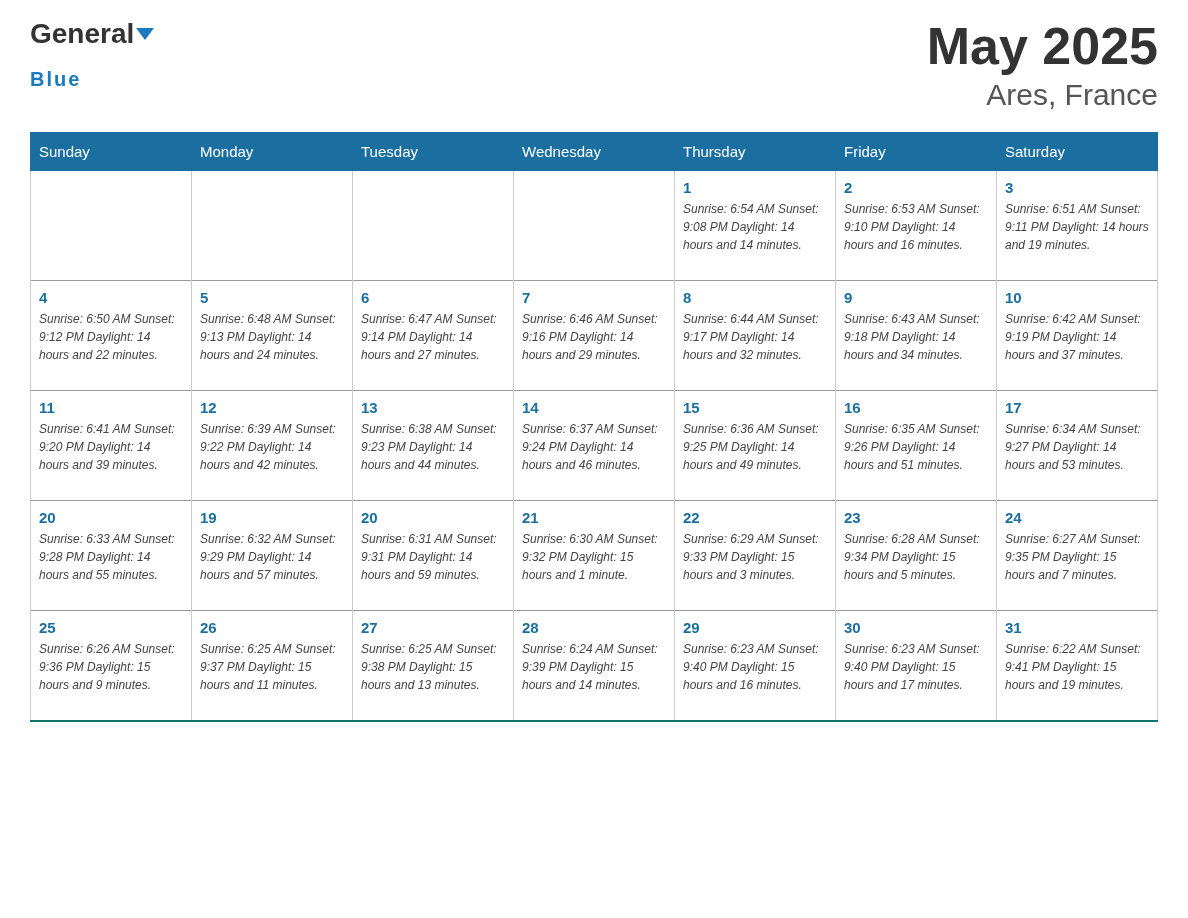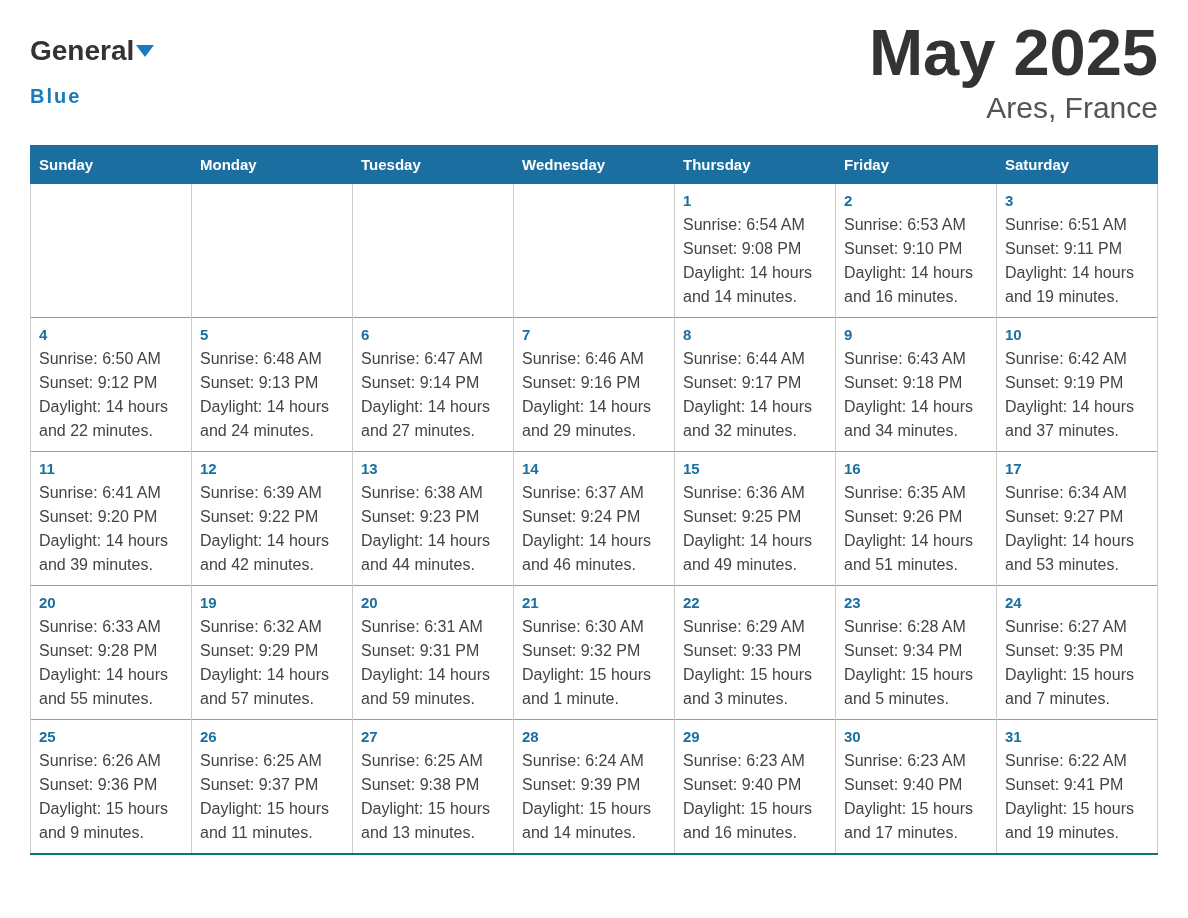--- a/index.html
+++ b/index.html
@@ -7,21 +7,21 @@
       font-family: Arial, sans-serif;
       background: #fff;
       color: #333;
       width: 1188px;
       min-height: 918px;
       padding: 20px 30px;
     }
     .header {
       display: flex;
       justify-content: space-between;
-      align-items: center;
+      align-items: flex-start;
       margin-bottom: 20px;
     }
     .logo {
       display: flex;
       flex-direction: column;
       align-items: flex-start;
     }
     .logo-text {
       font-size: 28px;
       font-weight: bold;
@@ -35,42 +35,42 @@
       color: #1a7abf;
       font-size: 20px;
       font-weight: bold;
       letter-spacing: 2px;
       margin-top: 20px;
     }
     .title-area {
       text-align: right;
     }
     .month-title {
-      font-size: 65px;
+      font-size: 52px;
       font-weight: bold;
       color: #333;
       line-height: 1;
     }
     .location {
       font-size: 30px;
       color: #555;
       margin-top: 6px;
     }
     table {
       width: 100%;
       border-collapse: collapse;
       table-layout: fixed;
     }
     thead tr {
       background-color: #1a6fa0;
     }
     thead th {
       color: #fff;
       font-size: 15px;
-      font-weight: bold;
+      font-weight: normal;
       padding: 10px 8px;
       text-align: left;
       border: 1px solid #1a6fa0;
     }
     tbody tr {
       border-bottom: 1px solid #999;
     }
     tbody td {
       vertical-align: top;
       padding: 8px 8px;
@@ -81,23 +81,24 @@
       height: 110px;
     }
     .day-number {
       font-size: 15px;
       font-weight: bold;
       color: #1a6fa0;
       display: block;
       margin-bottom: 4px;
     }
     .day-info {
-      font-size: 16px;
+      font-size: 12px;
       color: #444;
       line-height: 1.5;
+      font-style: italic;
     }
     tbody tr:last-child {
       border-bottom: 2px solid #0f766e;
     }
     tbody tr td:last-child {
       border-right: 1px solid #ccc;
     }
   </style>
 </head>
 <body>

